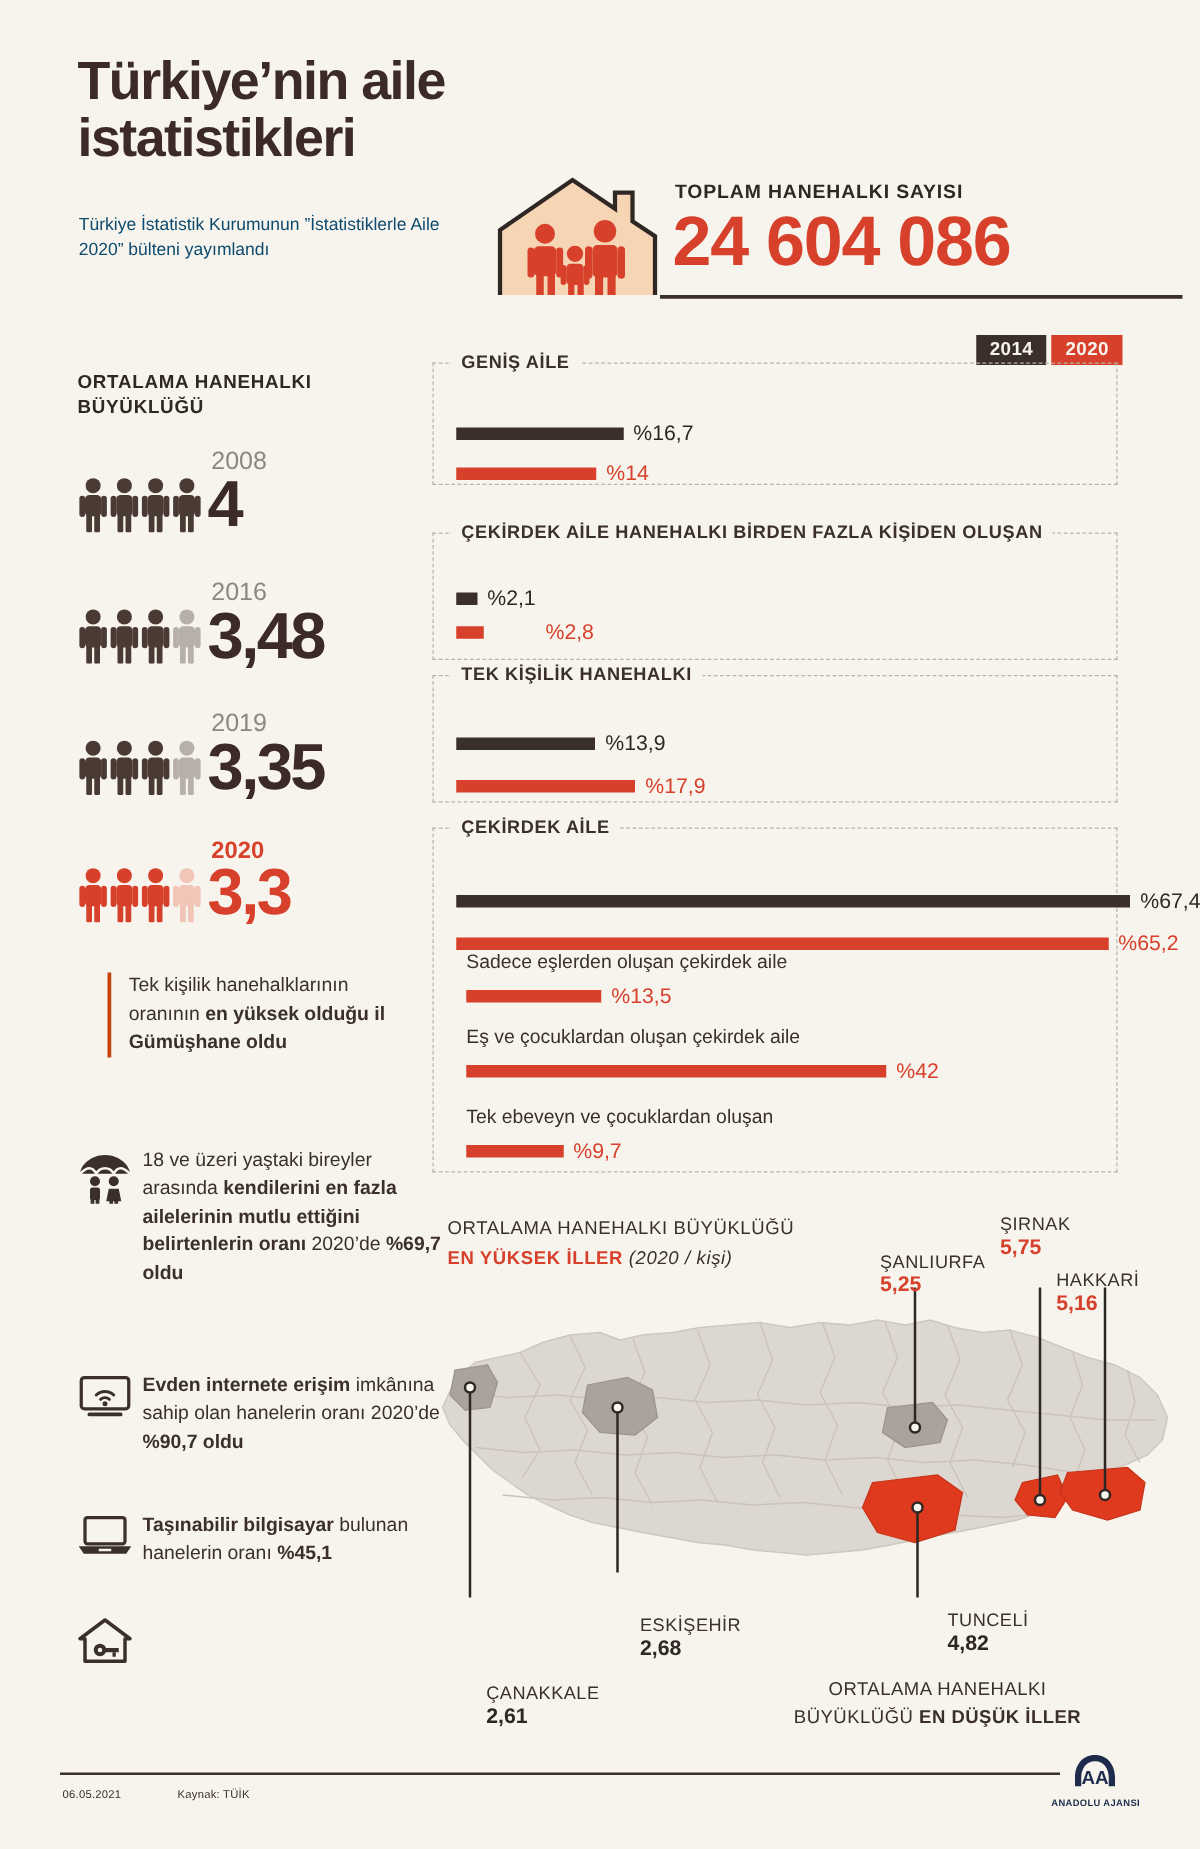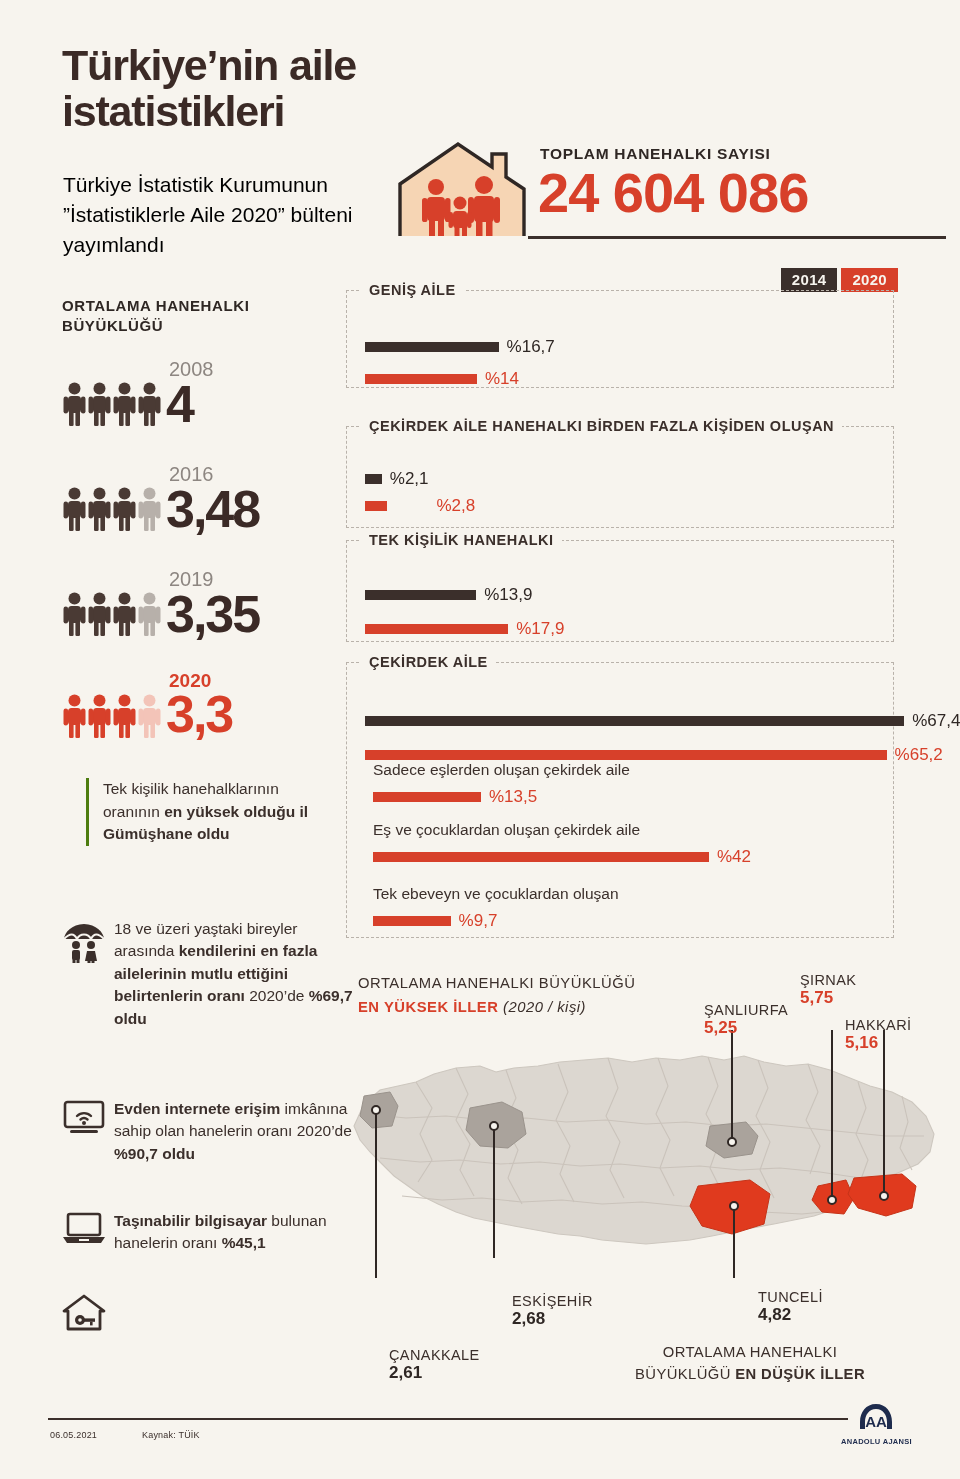--- a/index.html
+++ b/index.html
@@ -16,22 +16,22 @@
   .hdr-title {
     position: absolute; left: 62px; top: 42px;
     width: 380px;
     font-size: 43px; font-weight: bold; line-height: 1.07;
     letter-spacing: -1.2px;
     color: #3b2a26;
   }
   .hdr-sub {
     position: absolute; left: 63px; top: 170px;
     width: 300px;
-    font-size: 21px; line-height: 1.42;
-    color: #000000;
+    font-size: 14px; line-height: 1.42;
+    color: #0c4a6e;
   }
 
   
   .house-wrap { position: absolute; left: 396px; top: 140px; width: 132px; height: 100px; }
   .total-label {
     position: absolute; left: 540px; top: 145px;
     font-size: 15.5px; font-weight: bold; letter-spacing: 0.7px;
     color: #2f2724;
   }
   .total-number {
@@ -62,21 +62,21 @@
   .hh-val {
     position: absolute; left: 104px; top: 10px;
     font-size: 52px; font-weight: bold; letter-spacing: -2px; line-height: 1;
     color: #3b2a26;
   }
   .hh-val.red { color: #d7402a; }
 
   
   .note-quote {
     position: absolute; left: 86px; top: 778px; width: 230px;
-    padding-left: 14px; border-left: 3px solid #4d7c0f;
+    padding-left: 14px; border-left: 3px solid #c2410c;
     font-size: 15.5px; line-height: 1.46;
   }
   .note-ico { position: absolute; left: 62px; width: 300px; }
   .note-ico .ico { position: absolute; left: 0; top: 2px; width: 46px; }
   .note-ico .txt { margin-left: 52px; font-size: 15.5px; line-height: 1.45; width: 240px; }
   b { font-weight: bold; }
 
   
   .legend { position: absolute; right: 62px; top: 268px; display: flex; }
   .legend span {

